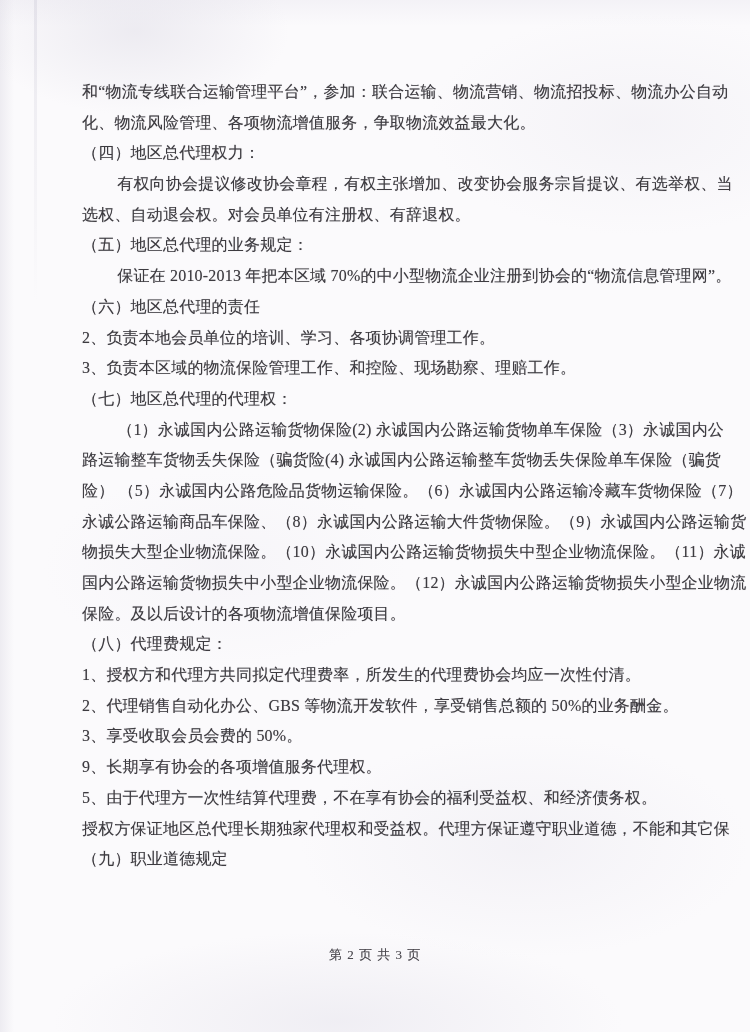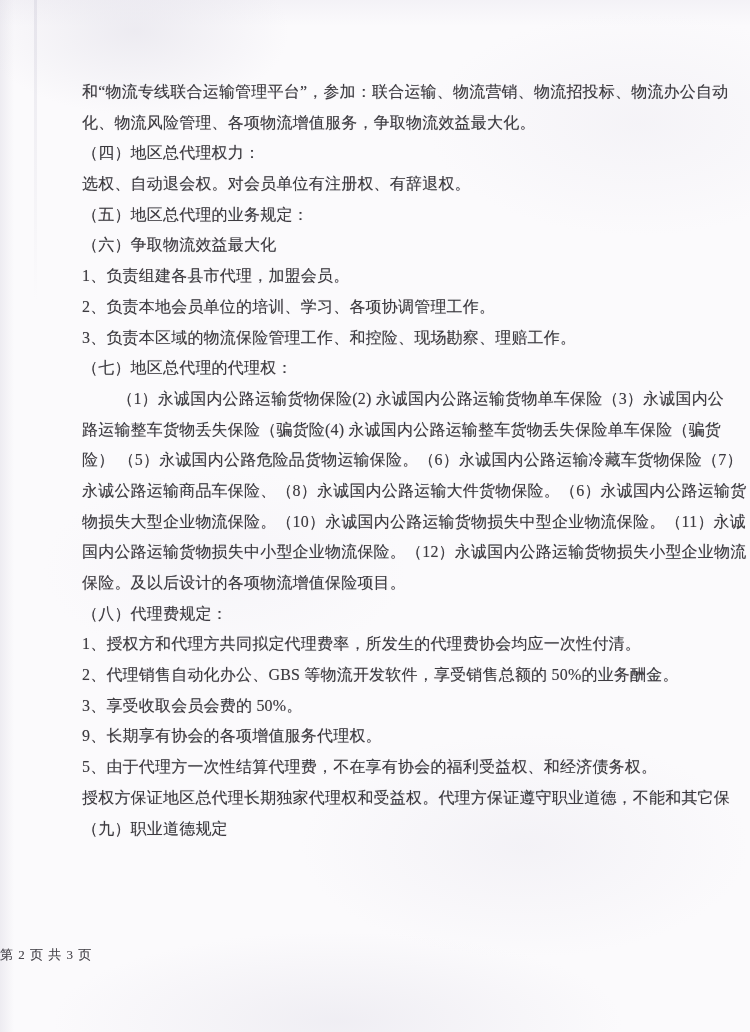--- a/index.html
+++ b/index.html
@@ -52,47 +52,49 @@
     white-space: nowrap;
   }
   .line.indent {
     text-indent: 2.2em;
   }
   .footer {
     position: absolute;
     left: 0;
     top: 946px;
     width: 100%;
+    text-align: center;
     color: #4a484e;
     font-size: 13px;
     letter-spacing: 1px;
     text-shadow: 0 0 0.6px rgba(70,68,76,0.4);
   }
 </style>
 </head>
 <body>
 
 <div class="paper"></div>
 <div class="edge-line"></div>
 
 <div class="doc">
     <div class="line">和“物流专线联合运输管理平台”，参加：联合运输、物流营销、物流招投标、物流办公自动</div>
     <div class="line">化、物流风险管理、各项物流增值服务，争取物流效益最大化。</div>
     <div class="line">（四）地区总代理权力：</div>
+    <div class="line indent">有权向协会提议修改协会章程，有权主张增加、改变协会服务宗旨提议、有选举权、当</div>
     <div class="line">选权、自动退会权。对会员单位有注册权、有辞退权。</div>
     <div class="line">（五）地区总代理的业务规定：</div>
-    <div class="line">（六）争取物流效益最大化</div>
-    <div class="line">1、负责组建各县市代理，加盟会员。</div>
+    <div class="line indent">保证在 2010-2013 年把本区域 70%的中小型物流企业注册到协会的“物流信息管理网”。</div>
+    <div class="line">（六）地区总代理的责任</div>
     <div class="line">2、负责本地会员单位的培训、学习、各项协调管理工作。</div>
     <div class="line">3、负责本区域的物流保险管理工作、和控险、现场勘察、理赔工作。</div>
     <div class="line">（七）地区总代理的代理权：</div>
     <div class="line indent">（1）永诚国内公路运输货物保险(2) 永诚国内公路运输货物单车保险（3）永诚国内公</div>
     <div class="line">路运输整车货物丢失保险（骗货险(4) 永诚国内公路运输整车货物丢失保险单车保险（骗货</div>
     <div class="line">险） （5）永诚国内公路危险品货物运输保险。（6）永诚国内公路运输冷藏车货物保险（7）</div>
-    <div class="line">永诚公路运输商品车保险、（8）永诚国内公路运输大件货物保险。（6）永诚国内公路运输货</div>
+    <div class="line">永诚公路运输商品车保险、（8）永诚国内公路运输大件货物保险。（9）永诚国内公路运输货</div>
     <div class="line">物损失大型企业物流保险。（10）永诚国内公路运输货物损失中型企业物流保险。（11）永诚</div>
     <div class="line">国内公路运输货物损失中小型企业物流保险。（12）永诚国内公路运输货物损失小型企业物流</div>
     <div class="line">保险。及以后设计的各项物流增值保险项目。</div>
     <div class="line">（八）代理费规定：</div>
     <div class="line">1、授权方和代理方共同拟定代理费率，所发生的代理费协会均应一次性付清。</div>
     <div class="line">2、代理销售自动化办公、GBS 等物流开发软件，享受销售总额的 50%的业务酬金。</div>
     <div class="line">3、享受收取会员会费的 50%。</div>
     <div class="line">9、长期享有协会的各项增值服务代理权。</div>
     <div class="line">5、由于代理方一次性结算代理费，不在享有协会的福利受益权、和经济债务权。</div>
     <div class="line">授权方保证地区总代理长期独家代理权和受益权。代理方保证遵守职业道德，不能和其它保</div>

